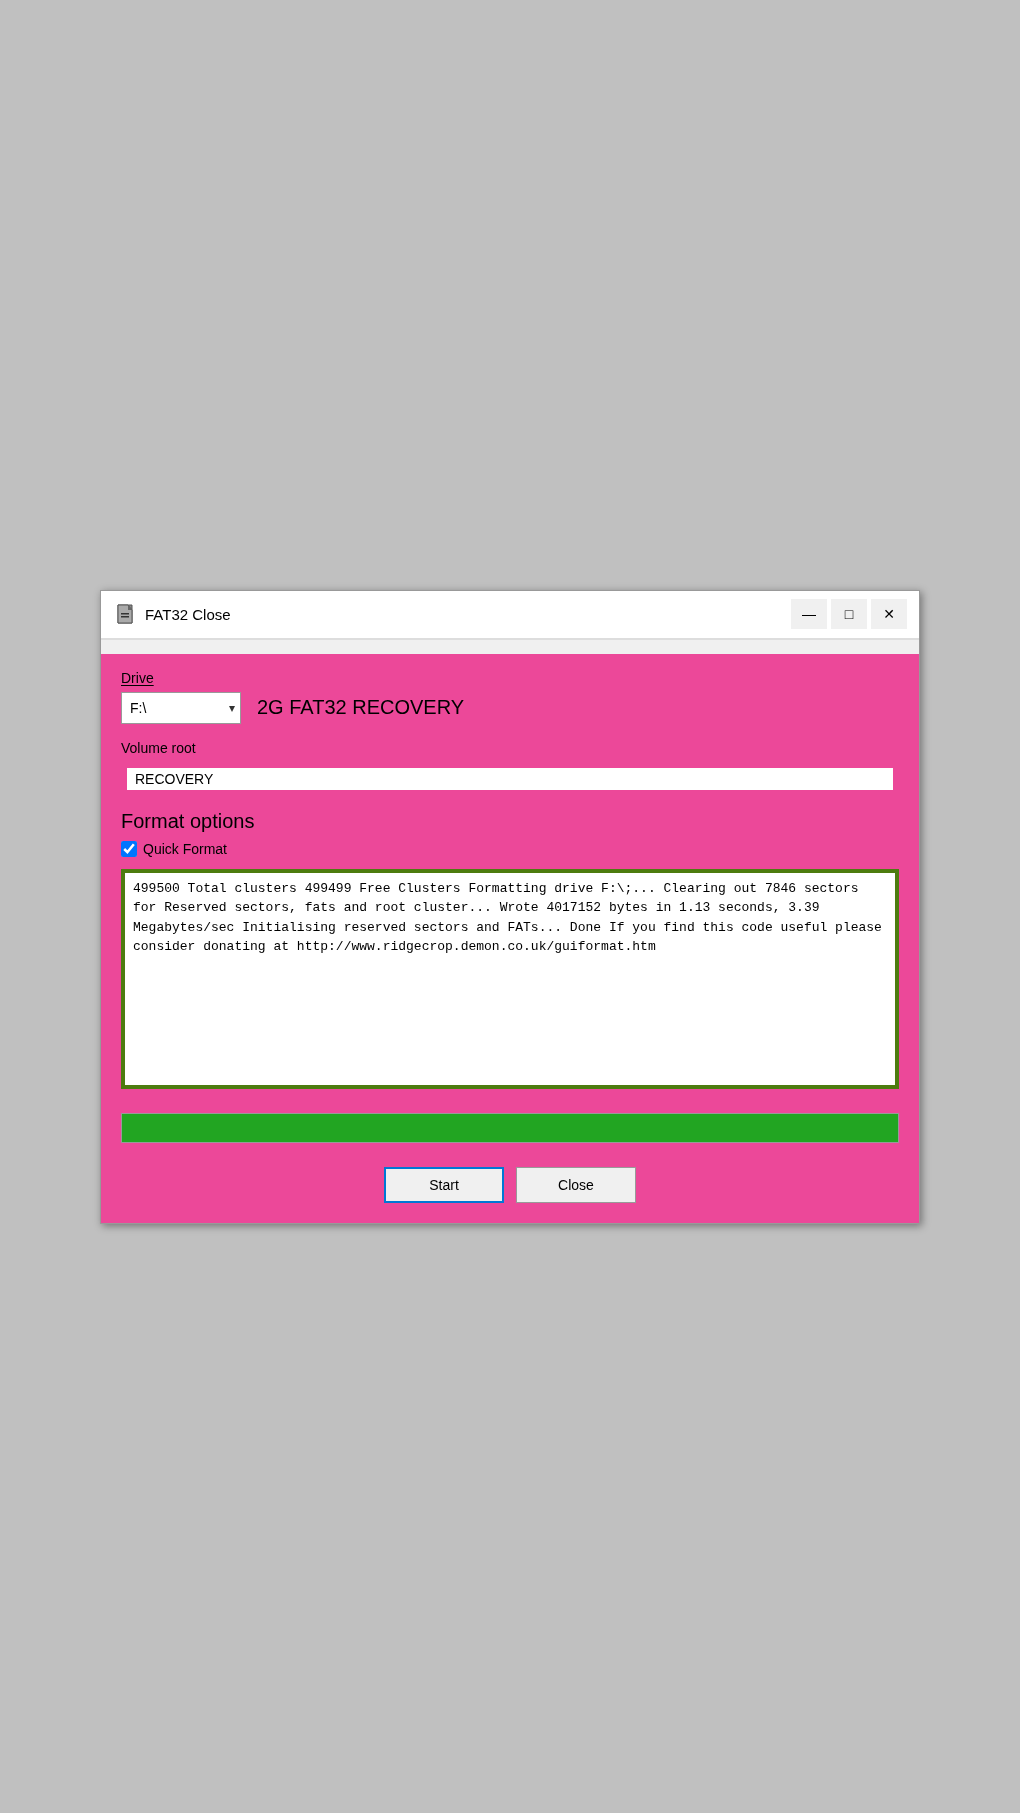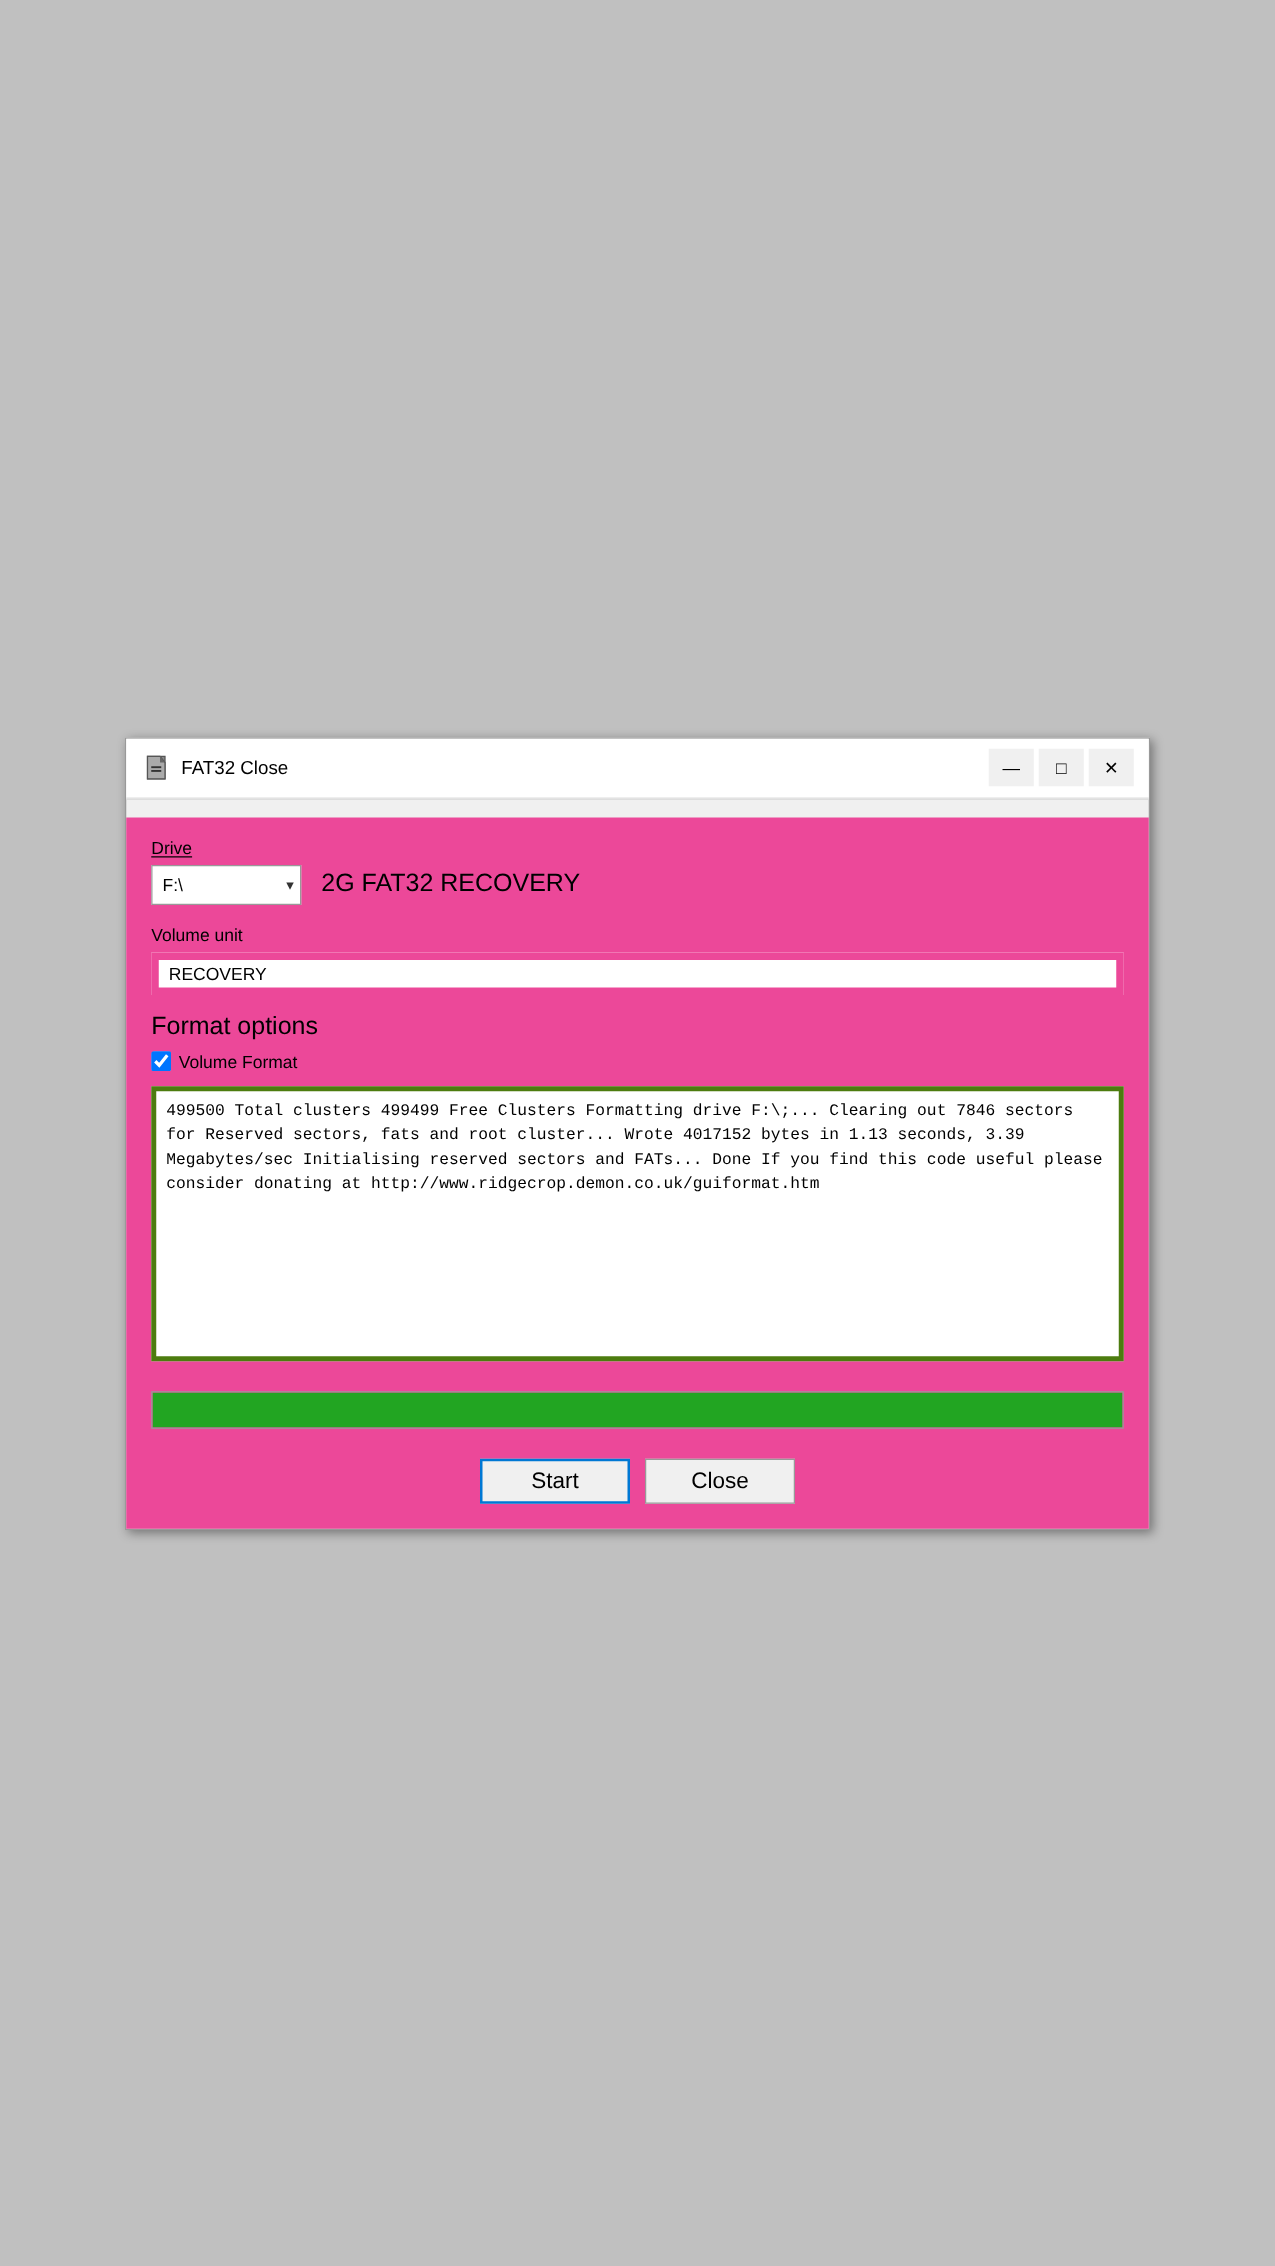--- a/index.html
+++ b/index.html
@@ -227,21 +227,21 @@
 
     .button-row {
       display: flex;
       justify-content: center;
       gap: 12px;
     }
 
     .btn {
       width: 120px;
       height: 36px;
-      font-size: 18px;
+      font-size: 14px;
       cursor: pointer;
       background: #f0f0f0;
       border: 1px solid #999;
       color: #000;
     }
 
     .btn-start {
       border: 2px solid #0078d4;
       background: #f0f0f0;
     }
@@ -293,32 +293,32 @@
             <option>G:\</option>
           </select>
         </div>
         <span class="drive-label">2G FAT32 RECOVERY</span>
       </div>
     </div>
 
 
     <div class="volume-section">
       <div class="volume-label">
-        <span>Volume unit</span>
+        <span>Volume root</span>
       </div>
       <input type="text" class="volume-input" value="RECOVERY" style="">
     </div>
 
     <div class="format-options-section">
       <div class="format-options-label">
         <span>Format options</span>
       </div>
       <div class="checkbox-row">
         <input type="checkbox" id="quickFormat" checked="" style="">
-        <label class="checkbox-label" for="quickFormat">Volume Format</label>
+        <label class="checkbox-label" for="quickFormat">Quick Format</label>
       </div>
     </div>
 
     <div class="log-box" id="log-content">499500 Total clusters
 499499 Free Clusters
 Formatting drive F:\;...
 Clearing out 7846 sectors for Reserved sectors, fats and root cluster...
 Wrote 4017152 bytes in 1.13 seconds, 3.39 Megabytes/sec
 Initialising reserved sectors and FATs...
 Done

